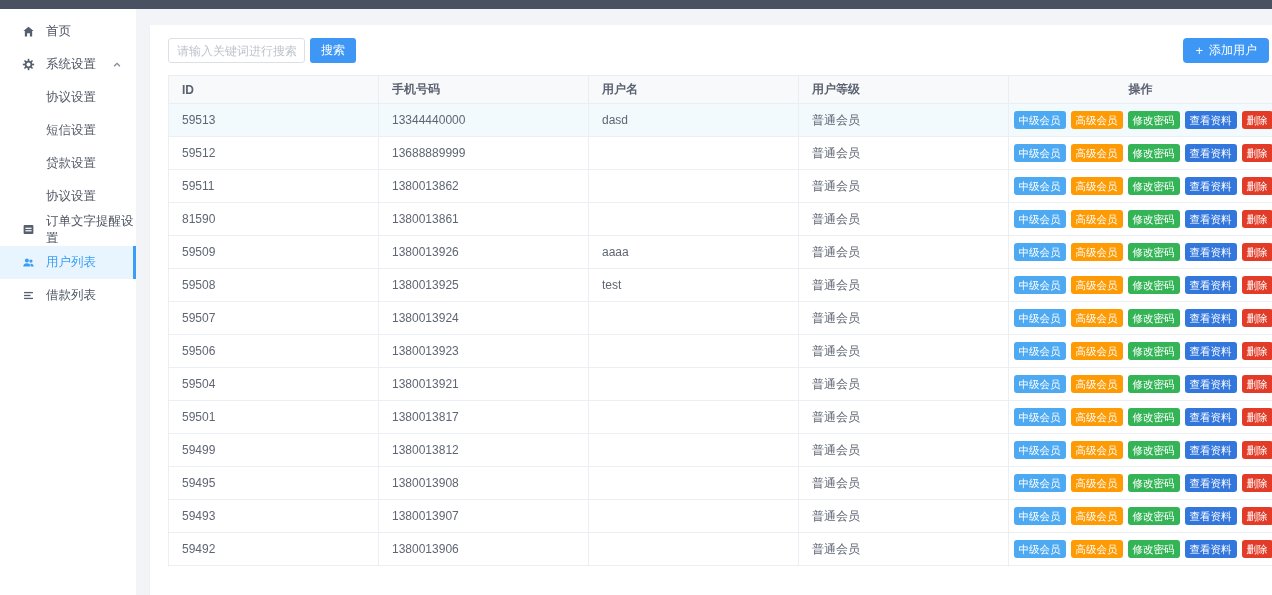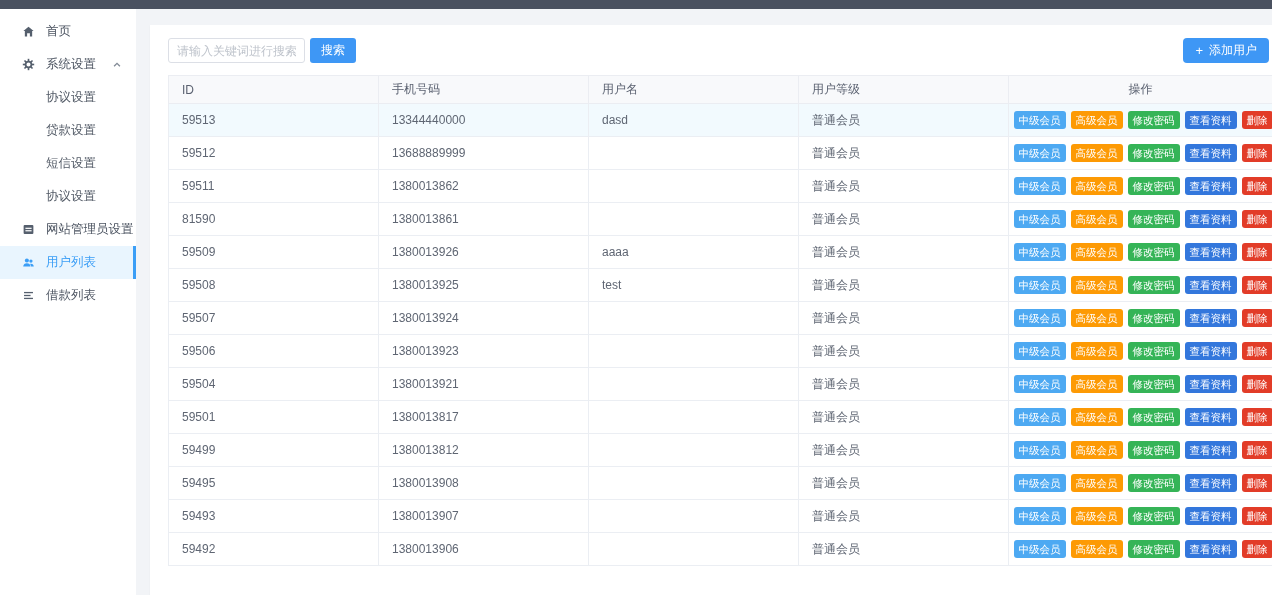--- a/index.html
+++ b/index.html
@@ -37,21 +37,21 @@
     color:#fff; border:none; border-radius:3px; font-size:12px; cursor:pointer; }
   .btn-add { margin-left:auto; height:25px; padding:0 12px; background:#3e97f5;
     color:#fff; border:none; border-radius:4px; font-size:12px; cursor:pointer;
     display:flex; align-items:center; }
   .btn-add .plus { margin-right:6px; font-size:13px; }
 
   
   table { width:1104px; border-collapse:collapse; table-layout:fixed; font-size:12px; }
   col.c0,col.c1,col.c2,col.c3 { width:210px; } col.c4 { width:264px; }
   th { background:#f8f9fb; border:1px solid #ebedf2; height:28px; text-align:left;
-    padding-left:13px; font-weight:normal; color:#5a6170; font-size:12px; }
+    padding-left:13px; font-weight:bold; color:#5a6170; font-size:12px; }
   th.center { text-align:center; padding-left:0; }
   td { border:1px solid #ebeef3; height:33px; padding-left:13px; color:#5f6673;
     overflow:hidden; white-space:nowrap; }
   tr.hl td { background:#f2fafe; }
   td.actions { text-align:center; padding:0 2px; white-space:nowrap; }
   .abtn { font-size:10.5px; color:#ffffff; border:none; border-radius:3px;
     padding:3.5px 5px; margin:0 2.5px; cursor:pointer; line-height:1;
     font-family:"Liberation Sans","DejaVu Sans",sans-serif; }
 </style>
 </head>
@@ -95,38 +95,38 @@
         <svg viewBox="0 0 12 12" fill="none" stroke="currentColor" stroke-width="1.6">
             <path d="M2.5 7.5L6 4l3.5 3.5"></path>
           </svg>
       </span>
     </div>
 
     <div class="side-item child">
       <span>协议设置</span>
     </div>
     <div class="side-item child">
+      <span>短信设置</span>
+    </div>
+    <div class="side-item child">
       <span>贷款设置</span>
-    </div>
-    <div class="side-item child">
-      <span>短信设置</span>
     </div>
     <div class="side-item child">
       <span>协议设置</span>
     </div>
 
     <div class="side-item">
       <span class="ico">
         <svg viewBox="0 0 16 16" fill="currentColor">
             <rect x="2" y="2.5" width="12" height="11" rx="1.2"></rect>
         <rect x="4.2" y="5.8" width="7.6" height="1.5" fill="#ffffff"></rect>
             <rect x="4.2" y="8.8" width="7.6" height="1.5" fill="#ffffff"></rect>
           </svg>
       </span>
-      <span>网站管理员设置</span>
+      <span>订单文字提醒设置</span>
     </div>
 
     <div class="side-item active">
       <span class="ico">
         <svg viewBox="0 0 16 16" fill="currentColor">
           <circle cx="6" cy="5.6" r="2.5"></circle>
             <circle cx="11" cy="6.2" r="2"></circle>
           <path d="M1.5 13c0-2.5 2-4 4.5-4s4.5 1.5 4.5 4z"></path>
           <path d="M11.2 13c0-1.4-.5-2.5-1.3-3.3.4-.1.7-.2 1.1-.2 2 0 3.5 1.3 3.5 3.5z"></path>
         </svg>

